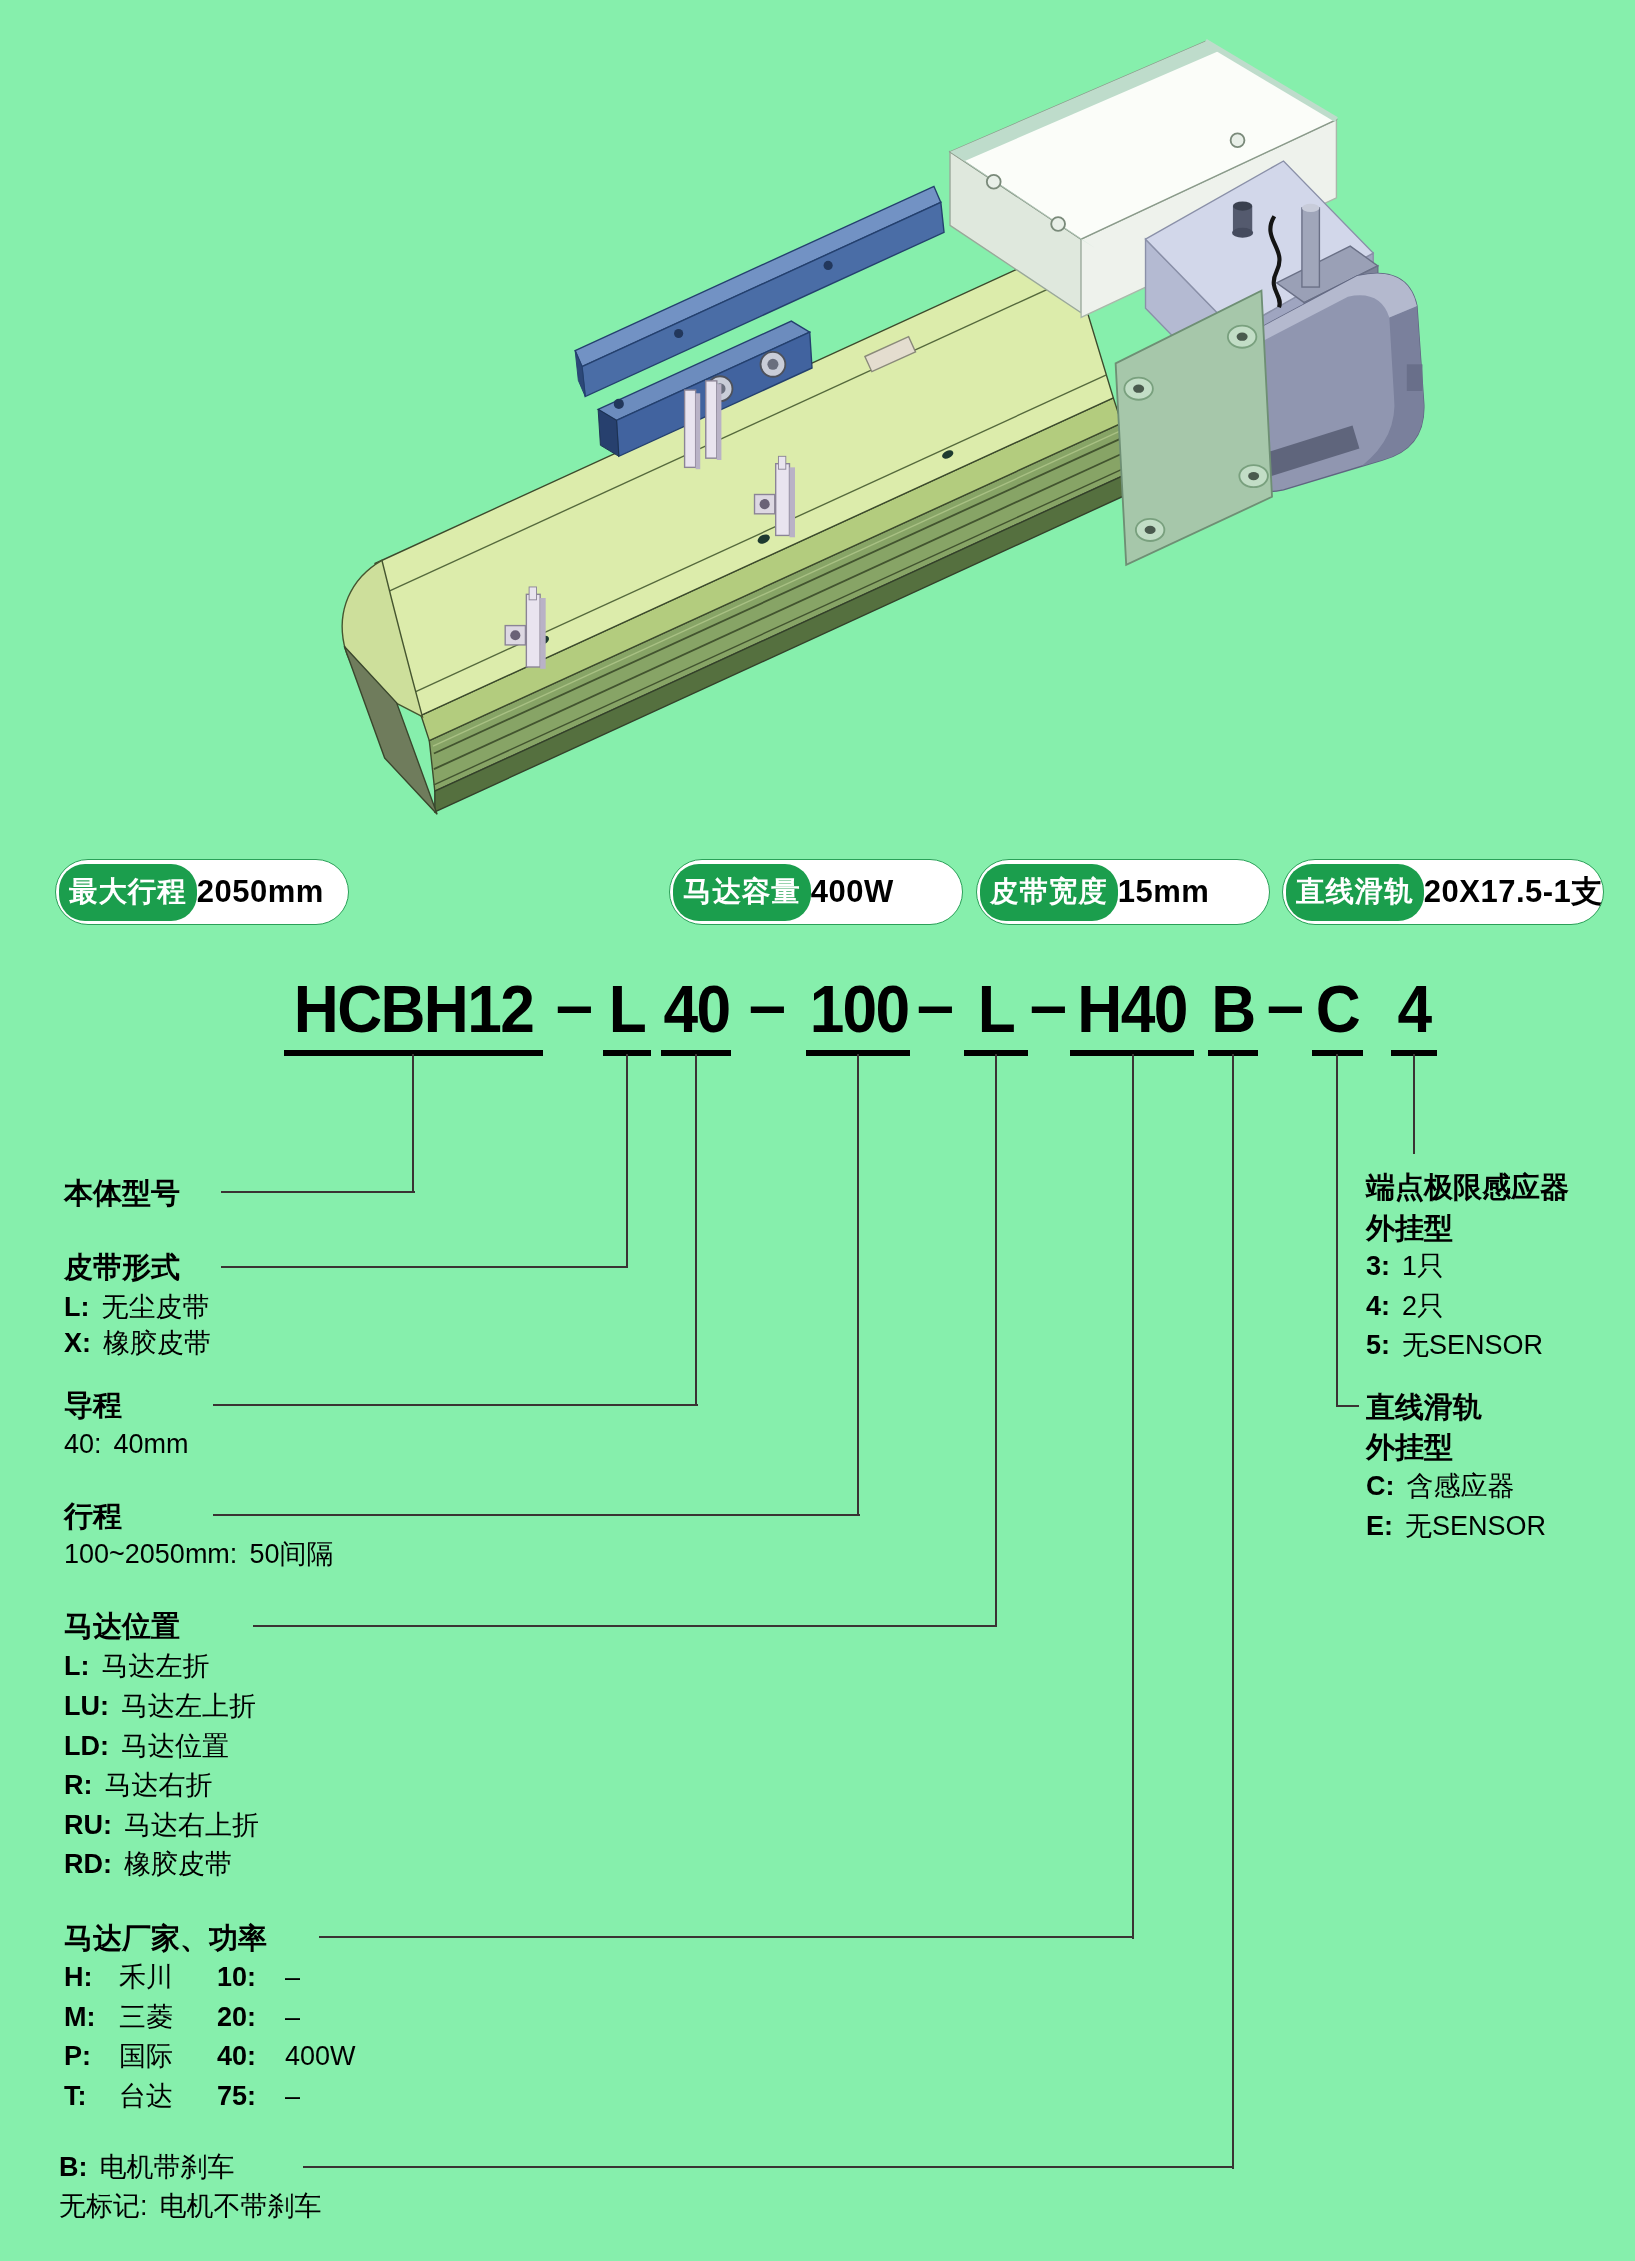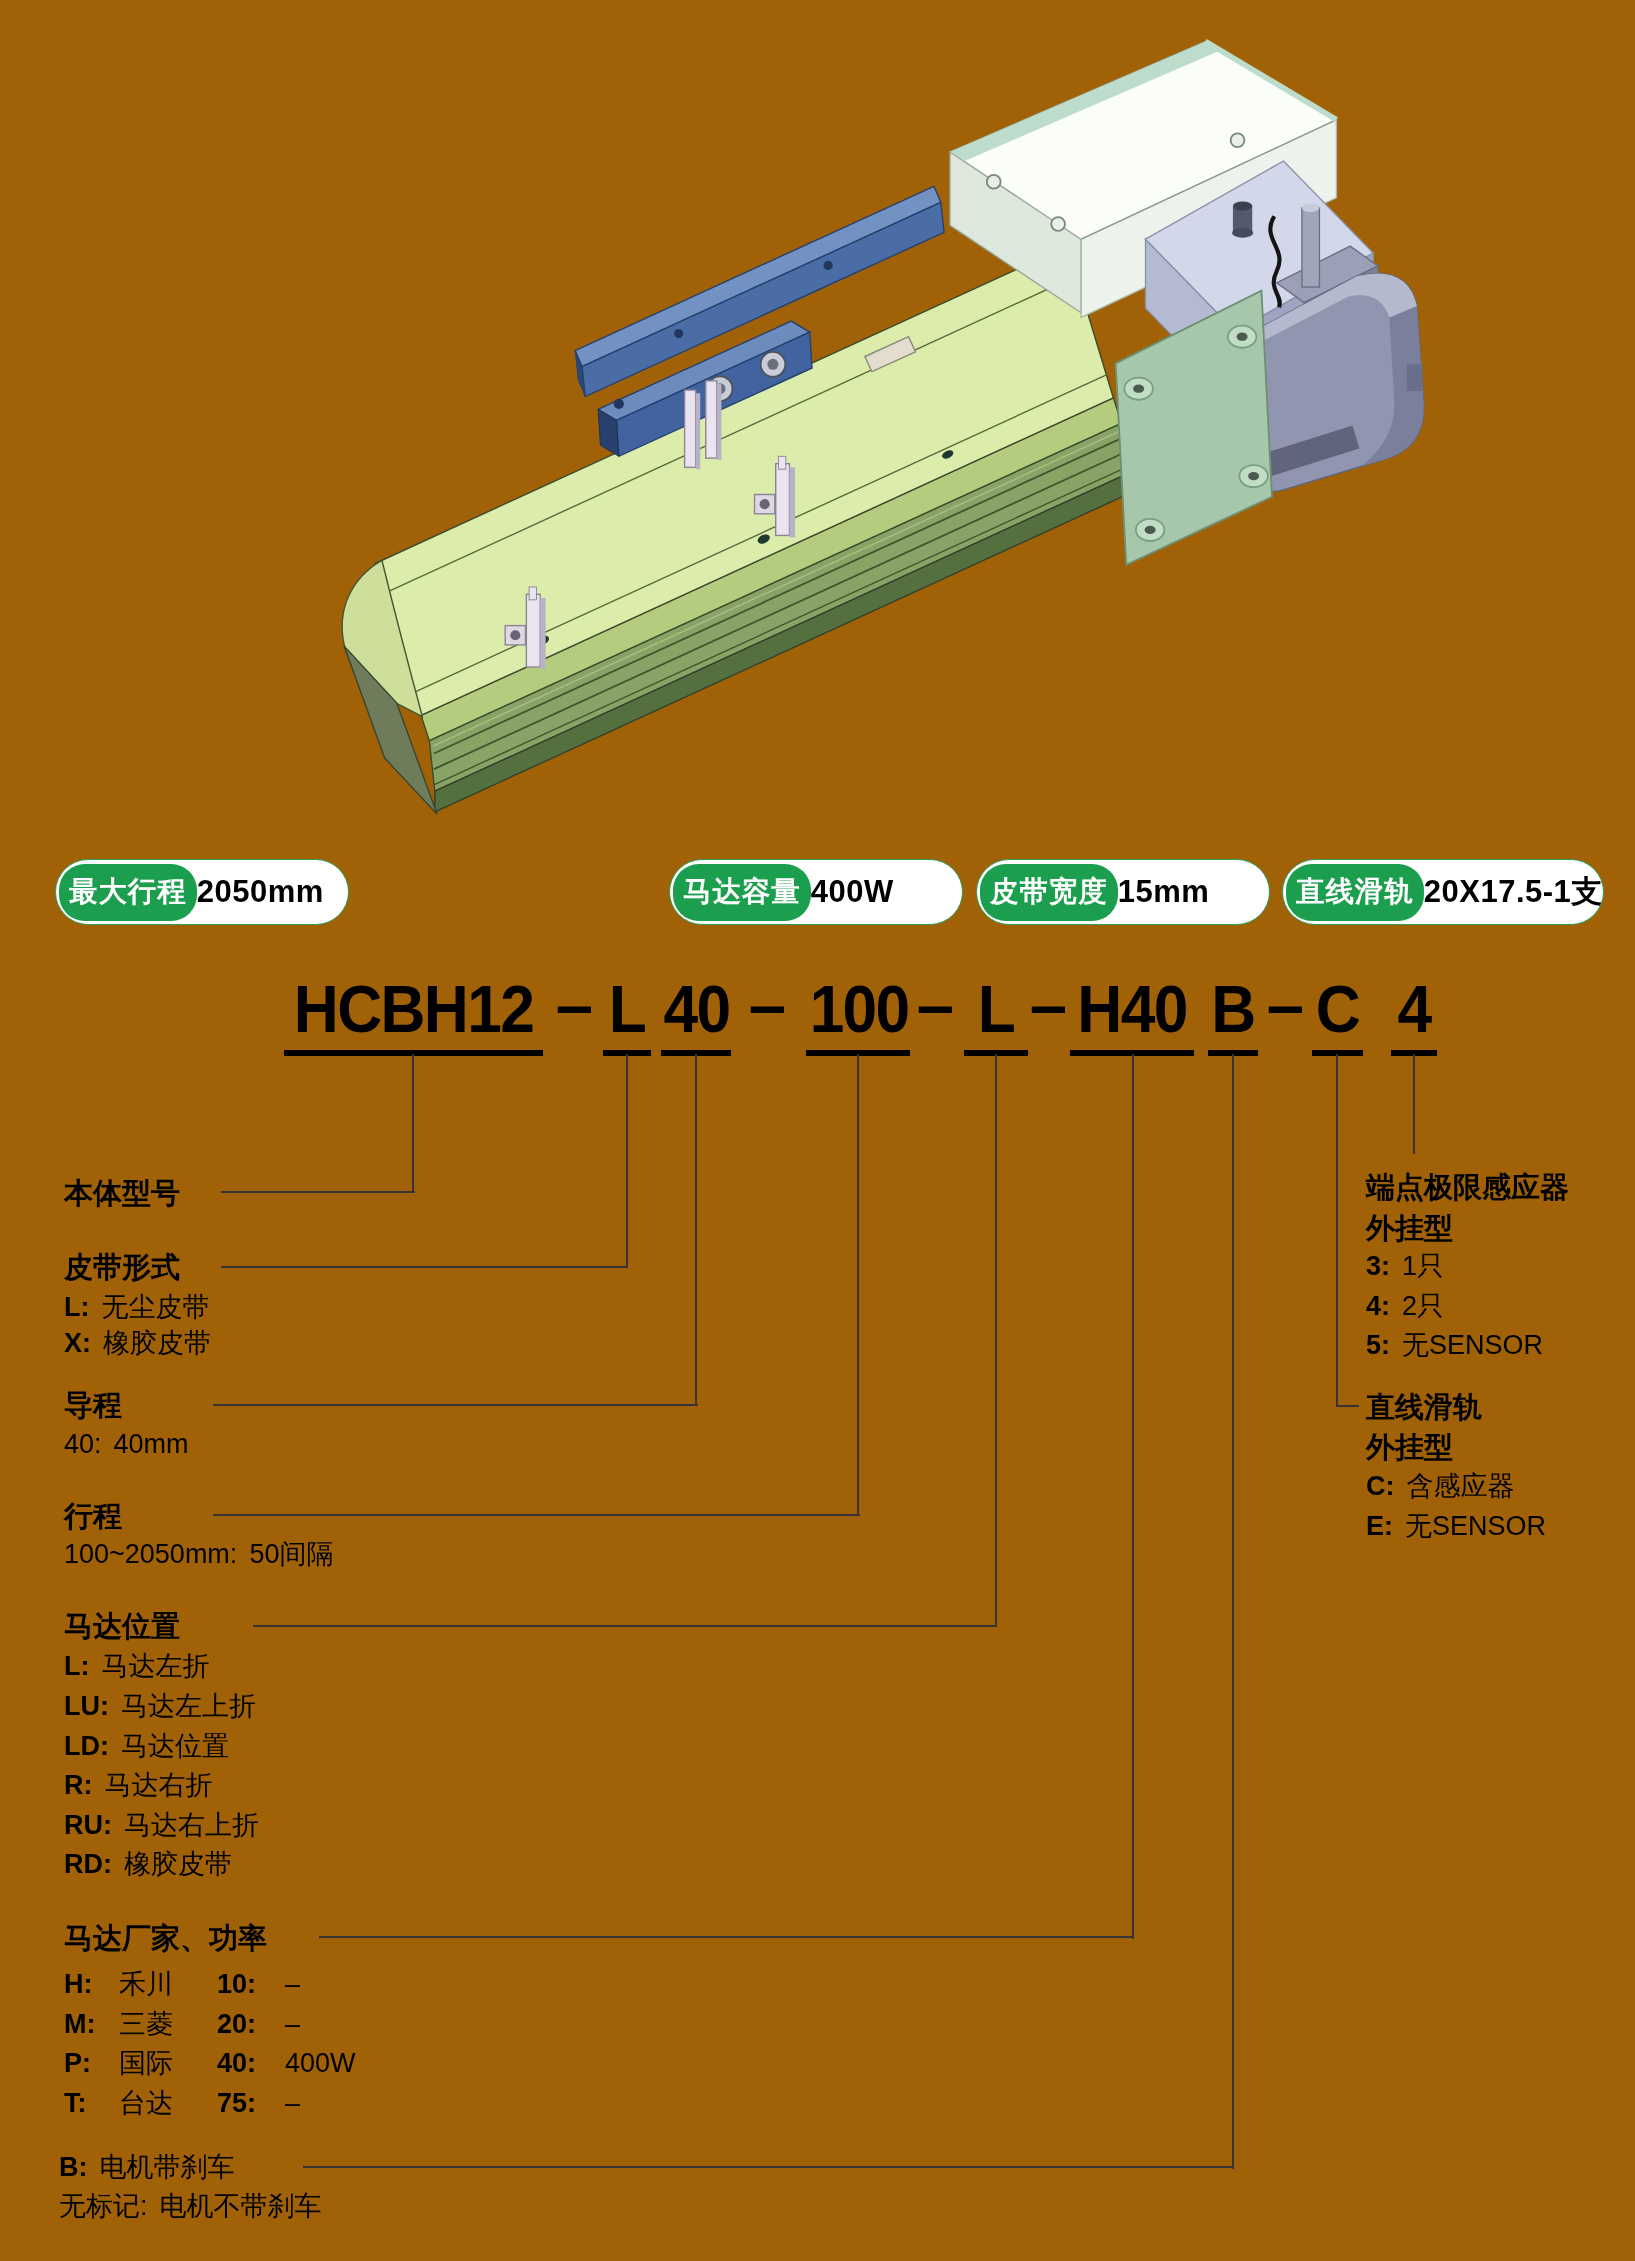--- a/index.html
+++ b/index.html
@@ -1,16 +1,16 @@
 <!DOCTYPE html>
 <html style="font-size:7.4px"><head>
 <meta charset="utf-8">
 <style>
   html,body{margin:0;padding:0;background:#ffffff;}
-  #page{position:relative;width:1636px;height:2261px;background:#a16207;overflow:hidden;
+  #page{position:relative;width:1636px;height:2261px;background:#86efac;overflow:hidden;
         font-family:"Liberation Sans","DejaVu Sans",sans-serif;color:#111;}
   .abs{position:absolute;}
   
   .badge{position:absolute;top:859px;height:66px;border:1.8px solid #2aa058;border-radius:35px;
          background:#ffffff;display:flex;align-items:center;box-sizing:border-box;}
   .badge-label{height:57px;width:138px;margin-left:2.8px;background:#1b9e4d;border-radius:26px;
                color:#ffffff;font-size:28.5px;font-weight:700;display:flex;align-items:center;
                justify-content:center;letter-spacing:0.9px;}
   .badge-value{flex:1;text-align:left;font-size:31px;font-weight:600;color:#000;letter-spacing:0.5px;}
   
@@ -21,21 +21,21 @@
              text-align:center;line-height:69px;}
   .uline{position:absolute;top:1050px;height:6.4px;background:#000;}
   .vline{position:absolute;width:2.3px;background:#3a3333;}
   .hline{position:absolute;height:2.3px;background:#3a3333;}
   
   .co-title{position:absolute;font-size:29px;font-weight:800;color:#000;white-space:nowrap;line-height:35px;}
   .co-item{position:absolute;font-size:27px;font-weight:400;color:#000;white-space:nowrap;line-height:32px;}
   .co-item .b{font-weight:800;margin-right:12px;}
   .co-item .n{font-weight:400;margin-right:12px;}
   .mk{display:inline-block;width:55px;font-weight:800;}
-  .mkname{display:inline-block;width:98px;margin-top:7px;}
+  .mkname{display:inline-block;width:98px;}
   .pw{display:inline-block;width:68px;font-weight:800;}
 </style>
 </head>
 <body>
 
 <div id="page">
 
   <svg class="abs" style="left:0;top:0" width="1636" height="851" viewBox="0 0 3556 1850">
 
     <g>

